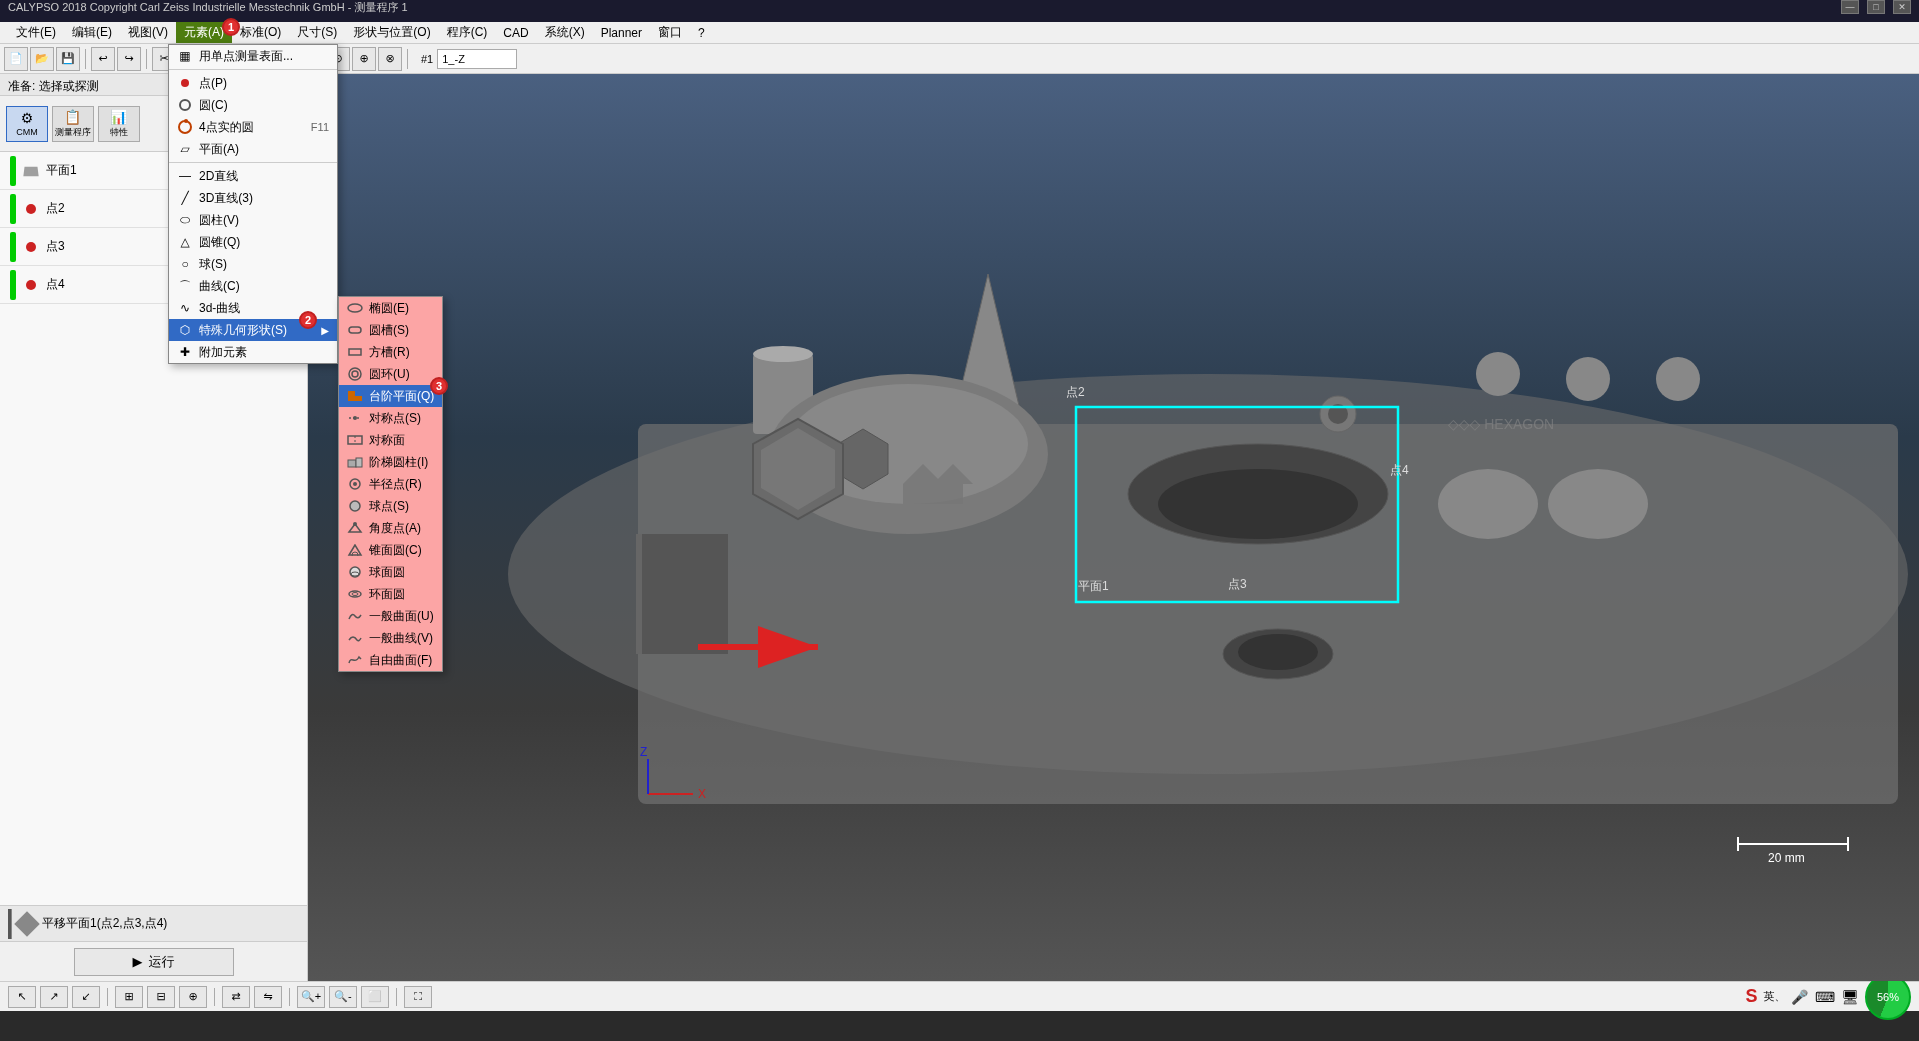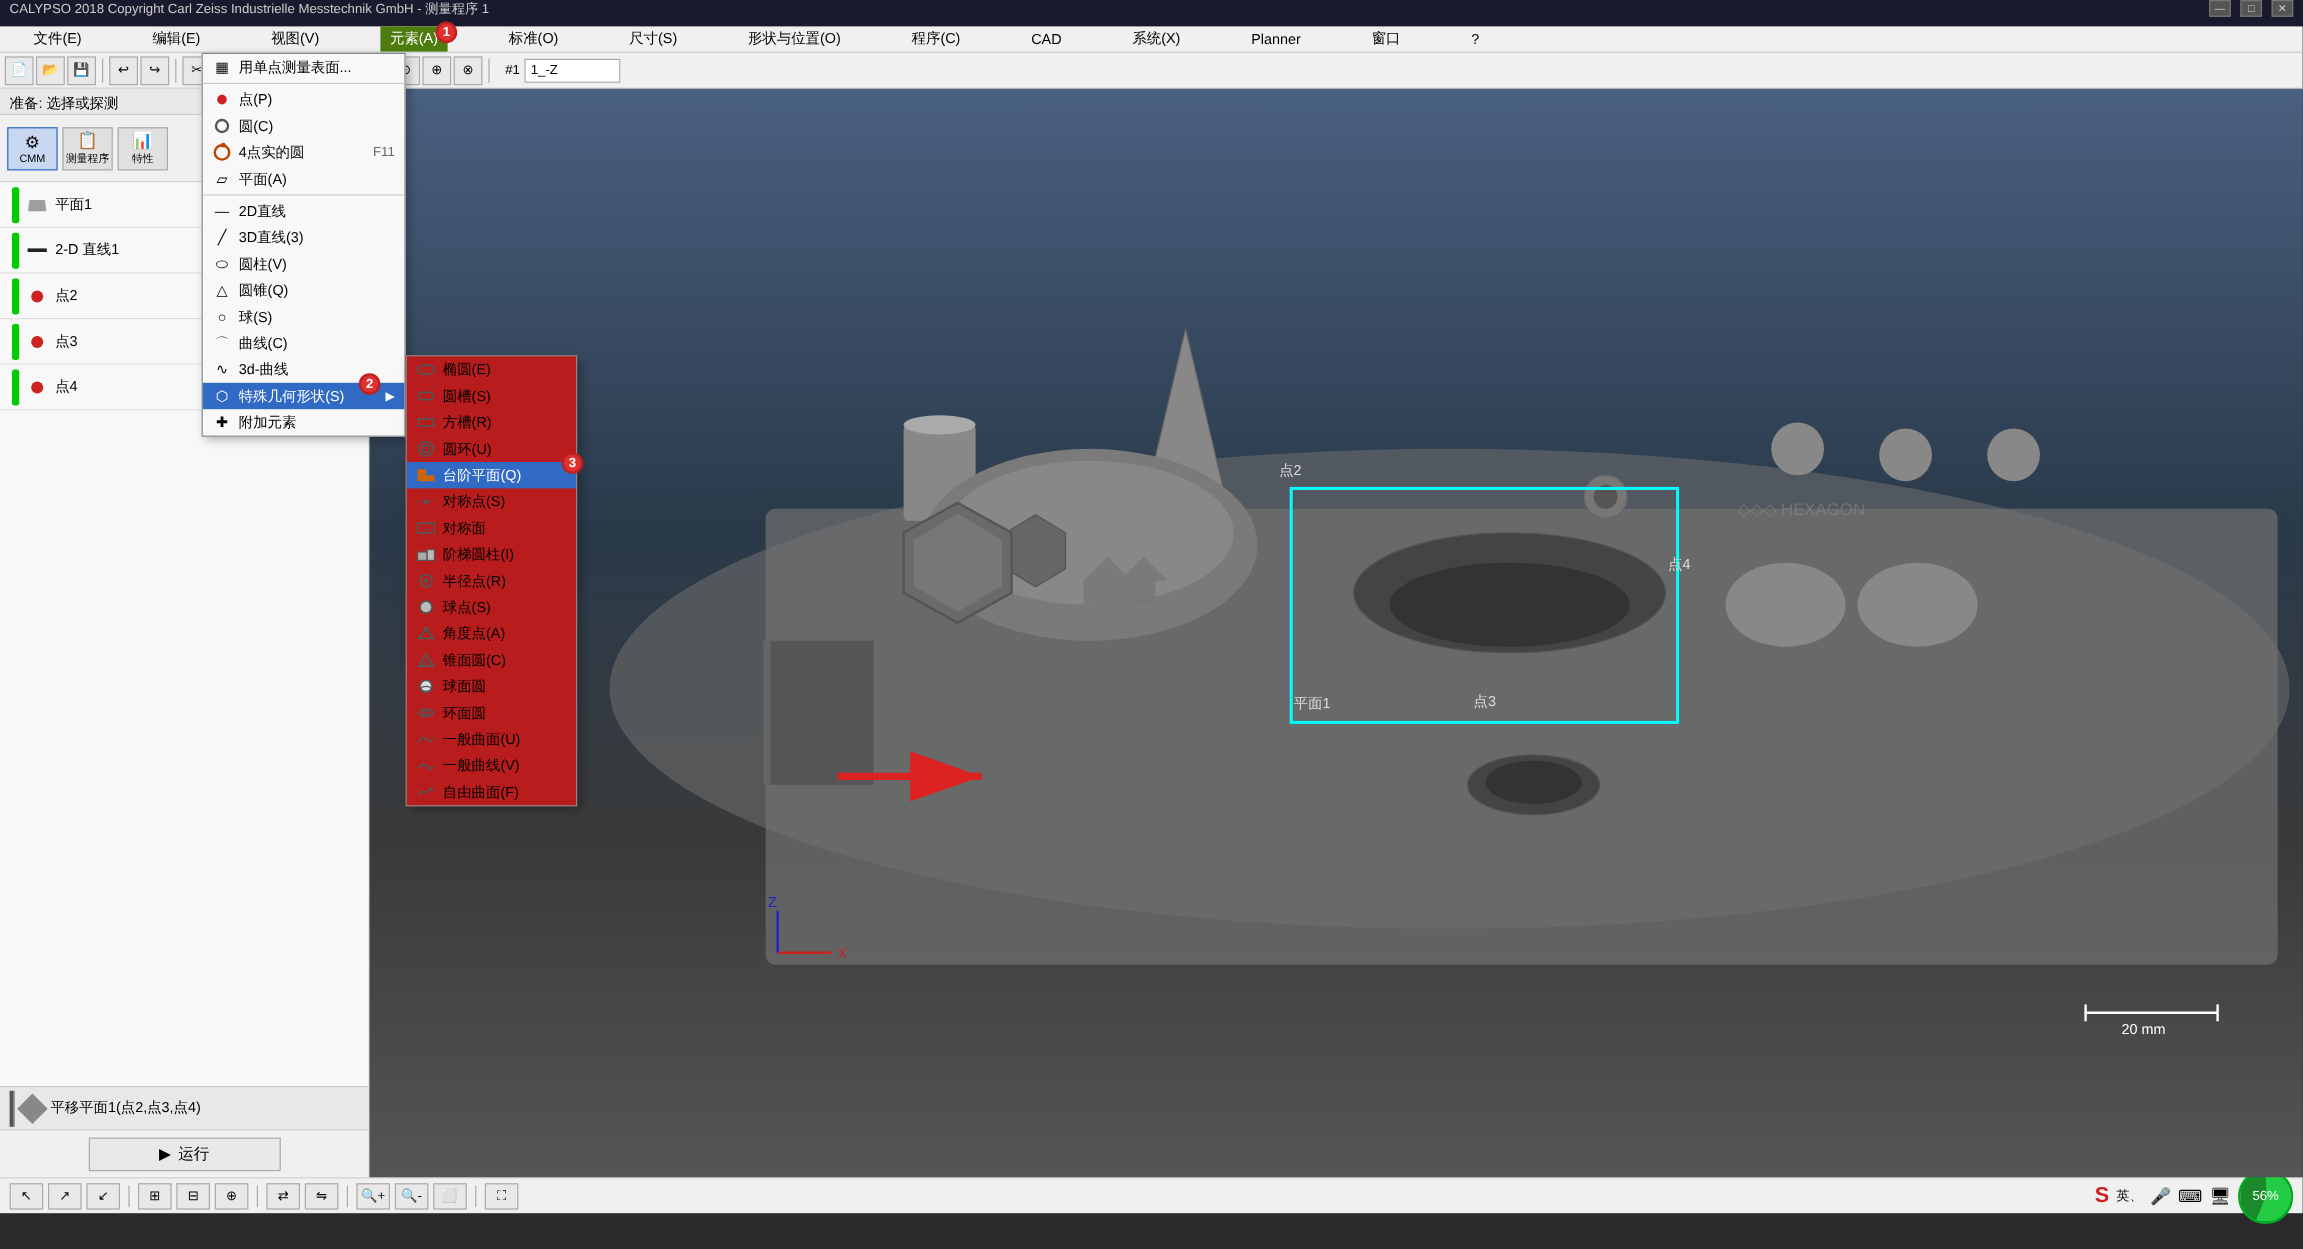--- a/index.html
+++ b/index.html
@@ -34,24 +34,23 @@
       font-size: 9px; color: #ccc;
     }
 
     
     #menu-bar {
       height: 22px;
       background: #f0f0f0;
       display: flex;
       align-items: center;
       border-bottom: 1px solid #ccc;
-      padding: 0 20px;
+      padding: 0 8px;
       position: relative;
       z-index: 100;
-      gap: 43px;
     }
     .menu-item {
       padding: 2px 8px;
       cursor: pointer;
       font-size: 12px;
       height: 100%;
       display: flex;
       align-items: center;
       white-space: nowrap;
     }
@@ -294,22 +293,22 @@
       background: #ccc;
       margin: 2px 0;
     }
     .dd-item .dd-arrow {
       margin-left: auto;
       font-size: 10px;
     }
 
     
     #submenu-special {
-      width: 143px;
-      background: #b91c1c;
+      width: 105px;
+      background: #fca5a5;
       border: 1px solid #888;
       box-shadow: 3px 3px 8px rgba(0,0,0,0.3);
       position: absolute;
       left: 170px;
       top: 252px;
     }
     .sub-item {
       height: 22px;
       display: flex;
       align-items: center;
@@ -423,27 +422,20 @@
     <div id="elements-list">
 
       <div class="element-item">
         <div class="element-green-bar"></div>
         <div class="element-icon">
           <div style="width:14px;height:10px;background:#888;transform:perspective(20px) rotateX(20deg);opacity:0.8;"></div>
         </div>
         <span class="element-label">平面1</span>
       </div>
 
-      <div class="element-item">
-        <div class="element-green-bar"></div>
-        <div class="element-icon">
-          <div style="width:16px;height:3px;background:#222;"></div>
-        </div>
-        <span class="element-label">2-D 直线1</span>
-      </div>
 
 
       <div class="element-item">
         <div class="element-green-bar"></div>
         <div class="element-icon">
           <div style="width:10px;height:10px;border-radius:50%;background:#cc2222;"></div>
         </div>
         <span class="element-label">点2</span>
       </div>
 

